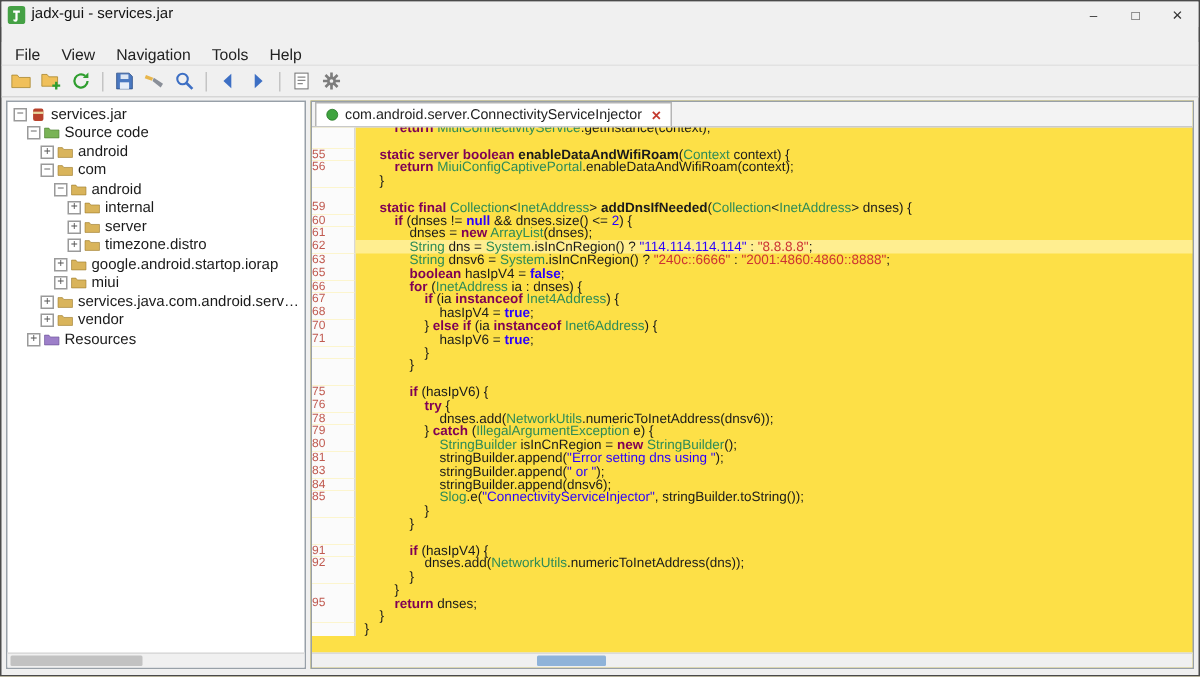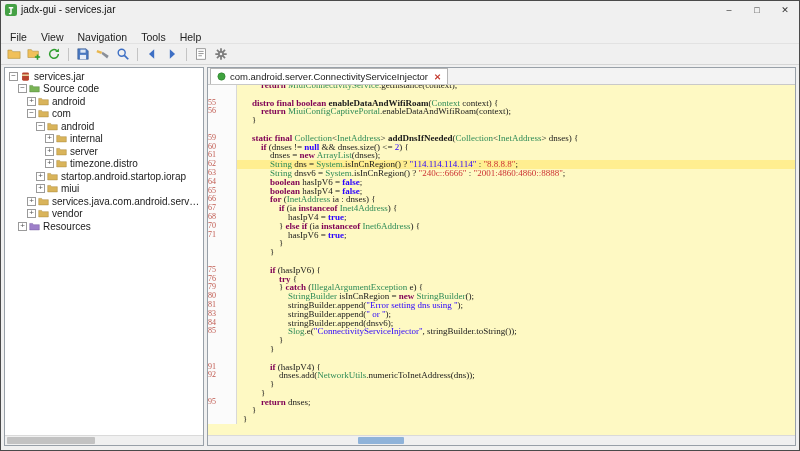--- a/index.html
+++ b/index.html
@@ -29,27 +29,27 @@
   .handle{flex:0 0 auto;margin-right:2px;font-size:8px;color:#555;text-align:center;}
   .handle.box{width:7px;height:7px;line-height:6px;border:1px solid #9a9a9a;background:#fff;}
   .tree-icon{flex:0 0 auto;width:11px;height:11px;margin-right:3px;display:inline-flex;}
   .tree-icon svg{width:11px;height:11px;}
   .tree-label{overflow:hidden;text-overflow:ellipsis;}
   .hscroll{height:9px;flex:0 0 auto;background:#f0f0f0;border-top:1px solid #dadada;position:relative;}
   .hthumb{position:absolute;top:1px;height:7px;background:#c2c2c2;border-radius:1px;}
   .hthumb.tree{left:2px;width:88px;}
   .hthumb.code{left:150px;width:46px;background:#8fb3d9;}
   
-  .code-panel{flex:1;min-width:0;background:#fef9c3;border:1px solid #98a0a8;display:flex;flex-direction:column;}
+  .code-panel{flex:1;min-width:0;background:#fde047;border:1px solid #98a0a8;display:flex;flex-direction:column;}
   .tabbar{height:16px;flex:0 0 auto;background:#f3f3f3;border-bottom:1px solid #c9c9c9;display:flex;align-items:flex-end;padding-left:2px;}
   .tab{height:15px;background:#fff;border:1px solid #b5b5b5;border-bottom:none;display:flex;align-items:center;gap:4px;
     padding:0 6px;font-size:9.5px;color:#222;white-space:nowrap;}
   .tab-icon, .tab-icon svg{width:9px;height:9px;display:inline-flex;}
   .tab-close{color:#c43a2f;font-size:8.5px;font-weight:bold;margin-left:2px;}
-  .code-body{flex:1;overflow:hidden;font-family:Liberation Serif, serif;}
+  .code-body{flex:1;overflow:hidden;font-family:Liberation Sans, sans-serif;}
   .code-row{display:flex;height:8.8px;line-height:8.8px;font-size:9px;white-space:pre;}
   .code-row.clip{margin-top:-4px;}
   .gutter-num{flex:0 0 24px;text-align:left;padding-right:4px;color:#c05a50;background:#fbfbfb;
     border-right:1px solid #d8d8d8;font-size:8px;}
   .code-text{flex:1;padding-left:6px;min-width:0;}
   .code-row.hl .code-text{background:#ffee90;}
   
   .tk-pl{color:#1a1a1a;}
   .tk-kw{color:#7f0055;font-weight:bold;}
   .tk-ty{color:#2e8b57;}
@@ -249,21 +249,21 @@
             </span>
             <span class="tree-label">timezone.distro</span>
           </div>
           <div class="tree-row" style="padding-left: 31px;">
             <span class="handle box">+</span>
             <span class="tree-icon">
               <svg viewBox="0 0 16 16">
                 <path d="M1 13V3.5h4.2l1.4 1.8H15V13z" fill="#d9b45b" stroke="#9c7c2d" stroke-width=".6"></path>
               </svg>
             </span>
-            <span class="tree-label">startop.android.startop.iorap</span>
+            <span class="tree-label">google.android.startop.iorap</span>
           </div>
           <div class="tree-row" style="padding-left: 31px;">
             <span class="handle box">+</span>
             <span class="tree-icon">
               <svg viewBox="0 0 16 16">
                 <path d="M1 13V3.5h4.2l1.4 1.8H15V13z" fill="#d9b45b" stroke="#9c7c2d" stroke-width=".6"></path>
               </svg>
             </span>
             <span class="tree-label">miui</span>
           </div>
@@ -308,41 +308,41 @@
                 <circle cx="8" cy="8" r="6.5" fill="#3fa33f" stroke="#2a7a2a" stroke-width="1"></circle>
               </svg>
             </span>
           <span>com.android.server.ConnectivityServiceInjector</span>
           <span class="tab-close">✕</span>
         </div>
       </div>
       <div class="code-body">
           <div class="code-row clip"><span class="gutter-num"></span><span class="code-text"><span class="tk-pl">        </span><span class="tk-kw">return</span><span class="tk-pl"> </span><span class="tk-ty">MiuiConnectivityService</span><span class="tk-pl">.getInstance(context);</span></span></div>
           <div class="code-row"><span class="gutter-num"></span><span class="code-text"></span></div>
-          <div class="code-row"><span class="gutter-num">55</span><span class="code-text"><span class="tk-pl">    </span><span class="tk-kw">distro final boolean</span><span class="tk-pl"> </span><span class="tk-mb">enableDataAndWifiRoam</span><span class="tk-pl">(</span><span class="tk-ty">Context</span><span class="tk-pl"> context) {</span></span></div>
+          <div class="code-row"><span class="gutter-num">55</span><span class="code-text"><span class="tk-pl">    </span><span class="tk-kw">static server boolean</span><span class="tk-pl"> </span><span class="tk-mb">enableDataAndWifiRoam</span><span class="tk-pl">(</span><span class="tk-ty">Context</span><span class="tk-pl"> context) {</span></span></div>
           <div class="code-row"><span class="gutter-num">56</span><span class="code-text"><span class="tk-pl">        </span><span class="tk-kw">return</span><span class="tk-pl"> </span><span class="tk-ty">MiuiConfigCaptivePortal</span><span class="tk-pl">.enableDataAndWifiRoam(context);</span></span></div>
           <div class="code-row"><span class="gutter-num"></span><span class="code-text"><span class="tk-pl">    }</span></span></div>
           <div class="code-row"><span class="gutter-num"></span><span class="code-text"></span></div>
           <div class="code-row"><span class="gutter-num">59</span><span class="code-text"><span class="tk-pl">    </span><span class="tk-kw">static final</span><span class="tk-pl"> </span><span class="tk-ty">Collection</span><span class="tk-pl">&lt;</span><span class="tk-ty">InetAddress</span><span class="tk-pl">&gt; </span><span class="tk-mb">addDnsIfNeeded</span><span class="tk-pl">(</span><span class="tk-ty">Collection</span><span class="tk-pl">&lt;</span><span class="tk-ty">InetAddress</span><span class="tk-pl">&gt; dnses) {</span></span></div>
           <div class="code-row"><span class="gutter-num">60</span><span class="code-text"><span class="tk-pl">        </span><span class="tk-kw">if</span><span class="tk-pl"> (dnses != </span><span class="tk-lit">null</span><span class="tk-pl"> &amp;&amp; dnses.size() &lt;= </span><span class="tk-num">2</span><span class="tk-pl">) {</span></span></div>
           <div class="code-row"><span class="gutter-num">61</span><span class="code-text"><span class="tk-pl">            dnses = </span><span class="tk-kw">new</span><span class="tk-pl"> </span><span class="tk-ty">ArrayList</span><span class="tk-pl">(dnses);</span></span></div>
           <div class="code-row hl"><span class="gutter-num">62</span><span class="code-text"><span class="tk-pl">            </span><span class="tk-ty">String</span><span class="tk-pl"> dns = </span><span class="tk-ty">System</span><span class="tk-pl">.isInCnRegion() ? </span><span class="tk-str">"114.114.114.114"</span><span class="tk-pl"> : </span><span class="tk-strr">"8.8.8.8"</span><span class="tk-pl">;</span></span></div>
           <div class="code-row"><span class="gutter-num">63</span><span class="code-text"><span class="tk-pl">            </span><span class="tk-ty">String</span><span class="tk-pl"> dnsv6 = </span><span class="tk-ty">System</span><span class="tk-pl">.isInCnRegion() ? </span><span class="tk-strr">"240c::6666"</span><span class="tk-pl"> : </span><span class="tk-strr">"2001:4860:4860::8888"</span><span class="tk-pl">;</span></span></div>
-          <div class="code-row"><span class="gutter-num">64</span><span class="code-text"><span class="tk-pl">            </span><span class="tk-kw">boolean</span><span class="tk-pl"> hasIpV6 = </span><span class="tk-lit">false</span><span class="tk-pl">;</span></span></div>
           <div class="code-row"><span class="gutter-num">65</span><span class="code-text"><span class="tk-pl">            </span><span class="tk-kw">boolean</span><span class="tk-pl"> hasIpV4 = </span><span class="tk-lit">false</span><span class="tk-pl">;</span></span></div>
           <div class="code-row"><span class="gutter-num">66</span><span class="code-text"><span class="tk-pl">            </span><span class="tk-kw">for</span><span class="tk-pl"> (</span><span class="tk-ty">InetAddress</span><span class="tk-pl"> ia : dnses) {</span></span></div>
           <div class="code-row"><span class="gutter-num">67</span><span class="code-text"><span class="tk-pl">                </span><span class="tk-kw">if</span><span class="tk-pl"> (ia </span><span class="tk-kw">instanceof</span><span class="tk-pl"> </span><span class="tk-ty">Inet4Address</span><span class="tk-pl">) {</span></span></div>
           <div class="code-row"><span class="gutter-num">68</span><span class="code-text"><span class="tk-pl">                    hasIpV4 = </span><span class="tk-lit">true</span><span class="tk-pl">;</span></span></div>
           <div class="code-row"><span class="gutter-num">70</span><span class="code-text"><span class="tk-pl">                } </span><span class="tk-kw">else</span><span class="tk-pl"> </span><span class="tk-kw">if</span><span class="tk-pl"> (ia </span><span class="tk-kw">instanceof</span><span class="tk-pl"> </span><span class="tk-ty">Inet6Address</span><span class="tk-pl">) {</span></span></div>
           <div class="code-row"><span class="gutter-num">71</span><span class="code-text"><span class="tk-pl">                    hasIpV6 = </span><span class="tk-lit">true</span><span class="tk-pl">;</span></span></div>
           <div class="code-row"><span class="gutter-num"></span><span class="code-text"><span class="tk-pl">                }</span></span></div>
           <div class="code-row"><span class="gutter-num"></span><span class="code-text"><span class="tk-pl">            }</span></span></div>
           <div class="code-row"><span class="gutter-num"></span><span class="code-text"></span></div>
           <div class="code-row"><span class="gutter-num">75</span><span class="code-text"><span class="tk-pl">            </span><span class="tk-kw">if</span><span class="tk-pl"> (hasIpV6) {</span></span></div>
           <div class="code-row"><span class="gutter-num">76</span><span class="code-text"><span class="tk-pl">                </span><span class="tk-kw">try</span><span class="tk-pl"> {</span></span></div>
+          <div class="code-row"><span class="gutter-num">78</span><span class="code-text"><span class="tk-pl">                    dnses.add(</span><span class="tk-ty">NetworkUtils</span><span class="tk-pl">.numericToInetAddress(dnsv6));</span></span></div>
           <div class="code-row"><span class="gutter-num">79</span><span class="code-text"><span class="tk-pl">                } </span><span class="tk-kw">catch</span><span class="tk-pl"> (</span><span class="tk-ty">IllegalArgumentException</span><span class="tk-pl"> e) {</span></span></div>
           <div class="code-row"><span class="gutter-num">80</span><span class="code-text"><span class="tk-pl">                    </span><span class="tk-ty">StringBuilder</span><span class="tk-pl"> isInCnRegion = </span><span class="tk-kw">new</span><span class="tk-pl"> </span><span class="tk-ty">StringBuilder</span><span class="tk-pl">();</span></span></div>
           <div class="code-row"><span class="gutter-num">81</span><span class="code-text"><span class="tk-pl">                    stringBuilder.append(</span><span class="tk-str">"Error setting dns using "</span><span class="tk-pl">);</span></span></div>
           <div class="code-row"><span class="gutter-num">83</span><span class="code-text"><span class="tk-pl">                    stringBuilder.append(</span><span class="tk-str">" or "</span><span class="tk-pl">);</span></span></div>
           <div class="code-row"><span class="gutter-num">84</span><span class="code-text"><span class="tk-pl">                    stringBuilder.append(dnsv6);</span></span></div>
           <div class="code-row"><span class="gutter-num">85</span><span class="code-text"><span class="tk-pl">                    </span><span class="tk-ty">Slog</span><span class="tk-pl">.e(</span><span class="tk-str">"ConnectivityServiceInjector"</span><span class="tk-pl">, stringBuilder.toString());</span></span></div>
           <div class="code-row"><span class="gutter-num"></span><span class="code-text"><span class="tk-pl">                }</span></span></div>
           <div class="code-row"><span class="gutter-num"></span><span class="code-text"><span class="tk-pl">            }</span></span></div>
           <div class="code-row"><span class="gutter-num"></span><span class="code-text"></span></div>
           <div class="code-row"><span class="gutter-num">91</span><span class="code-text"><span class="tk-pl">            </span><span class="tk-kw">if</span><span class="tk-pl"> (hasIpV4) {</span></span></div>

